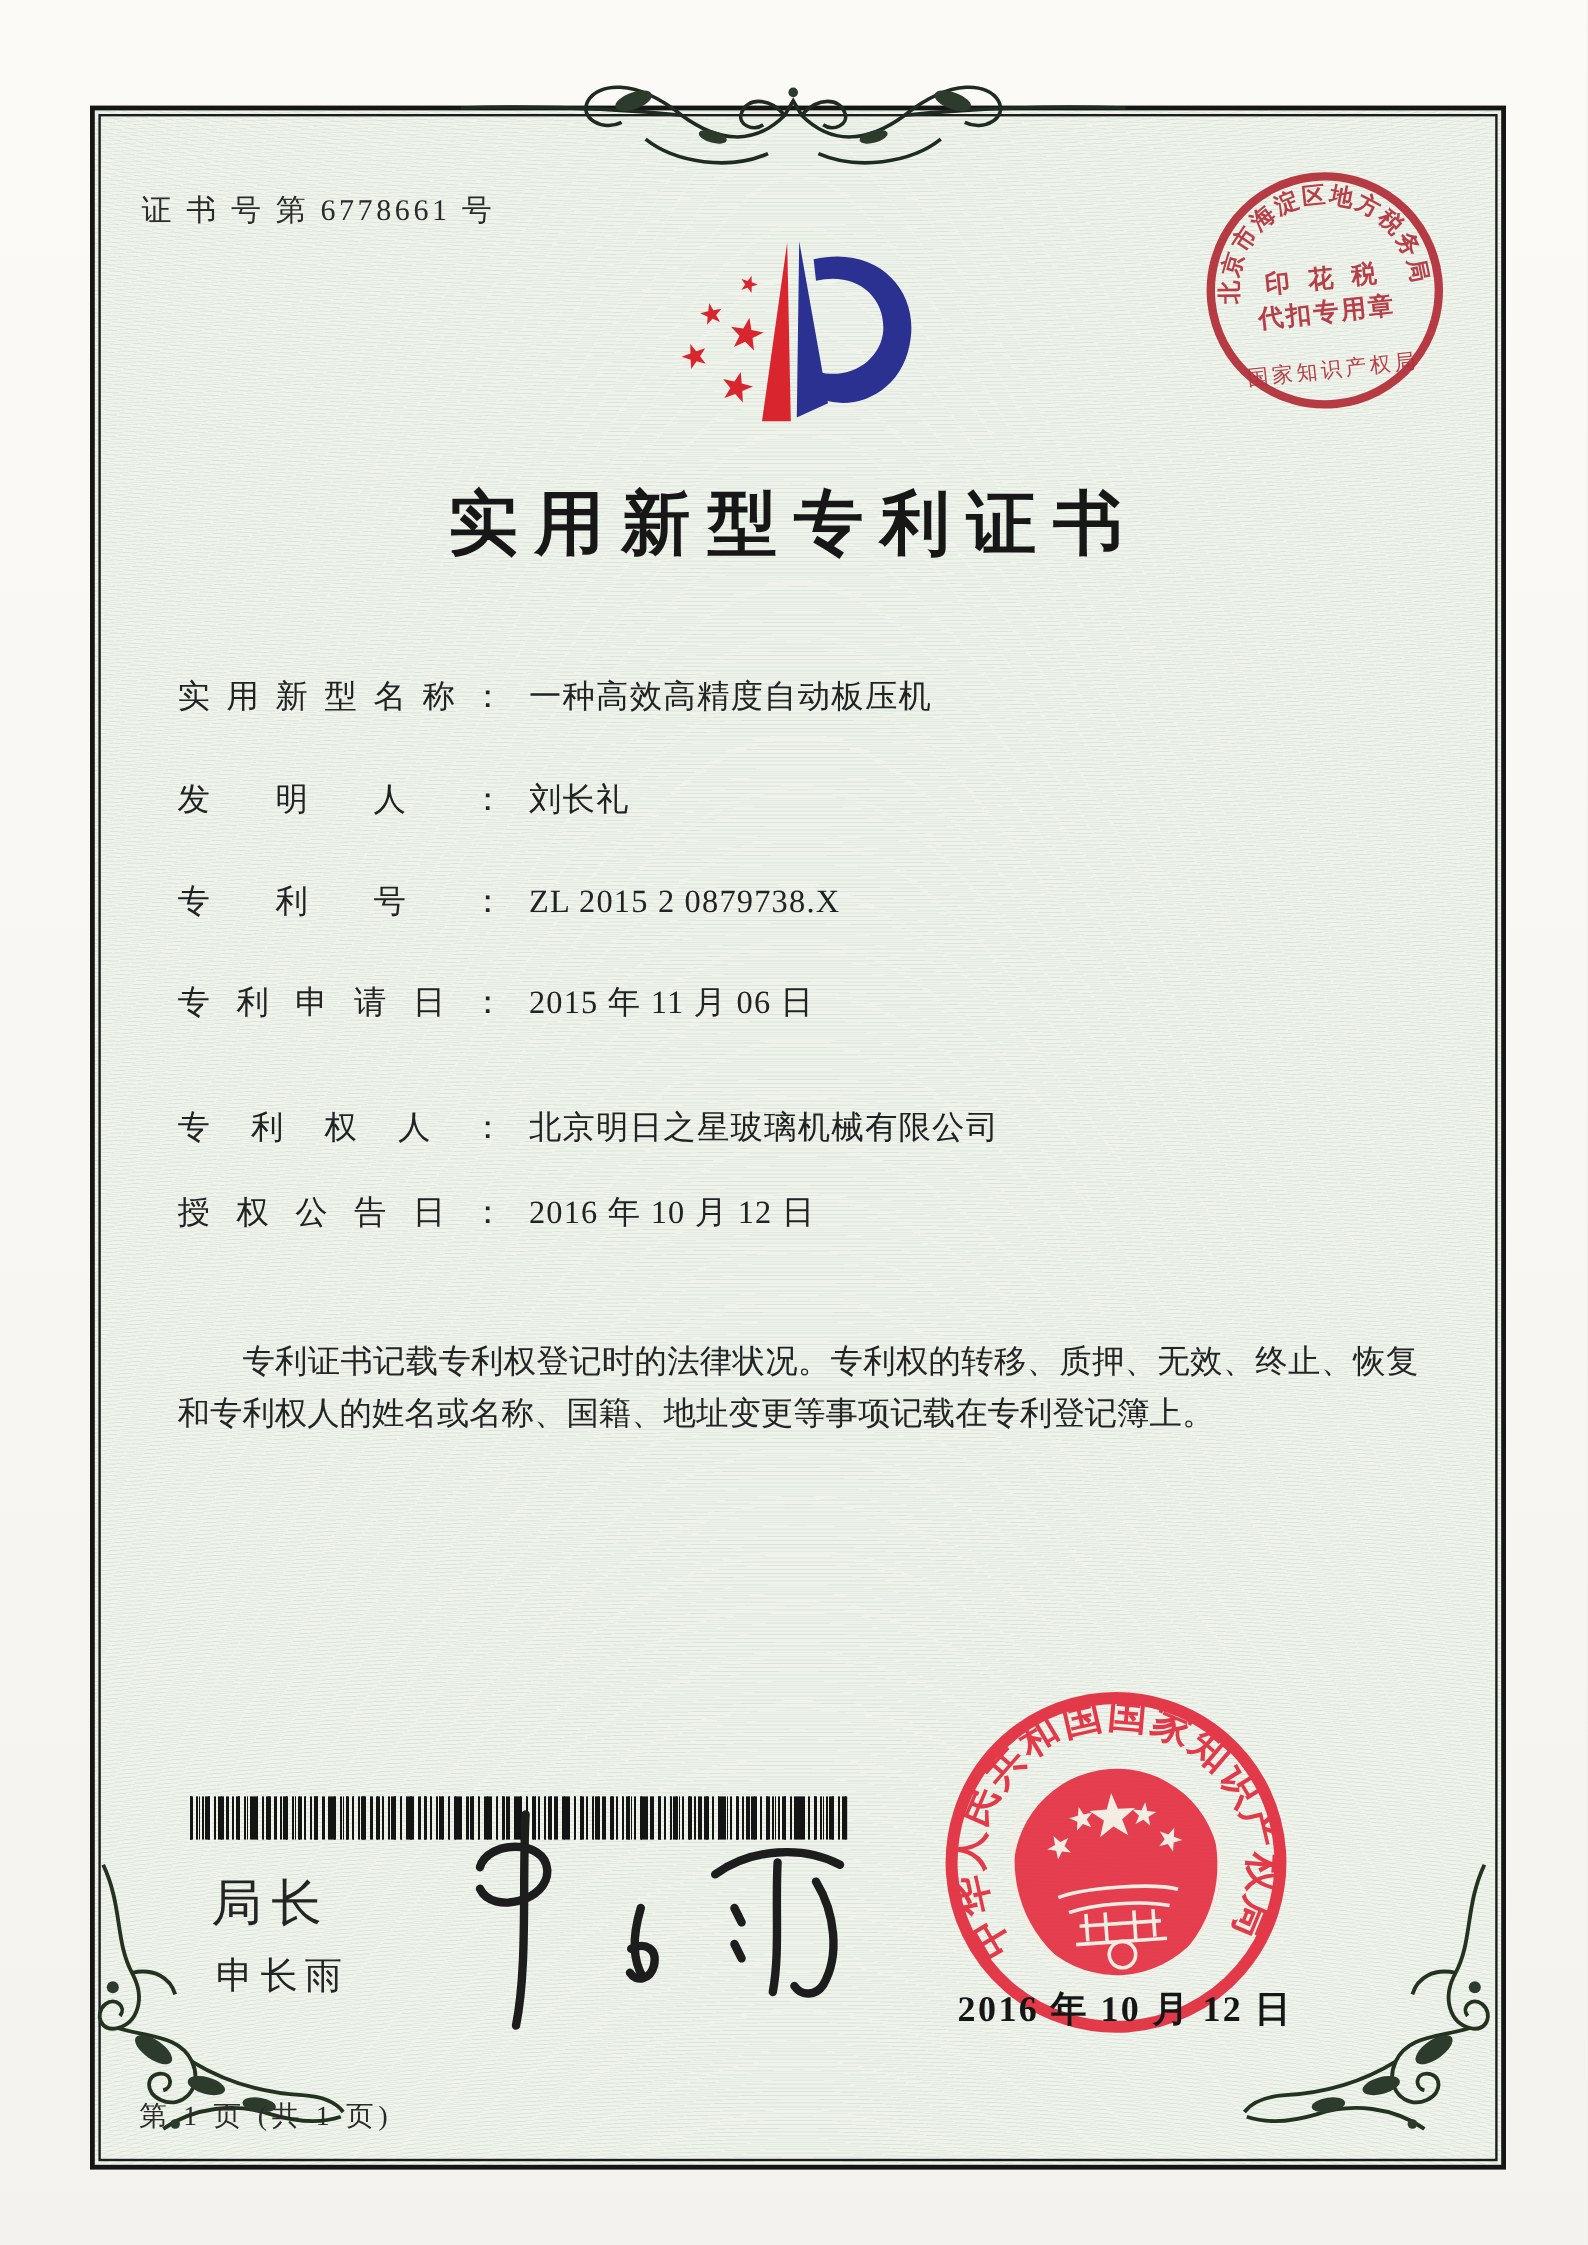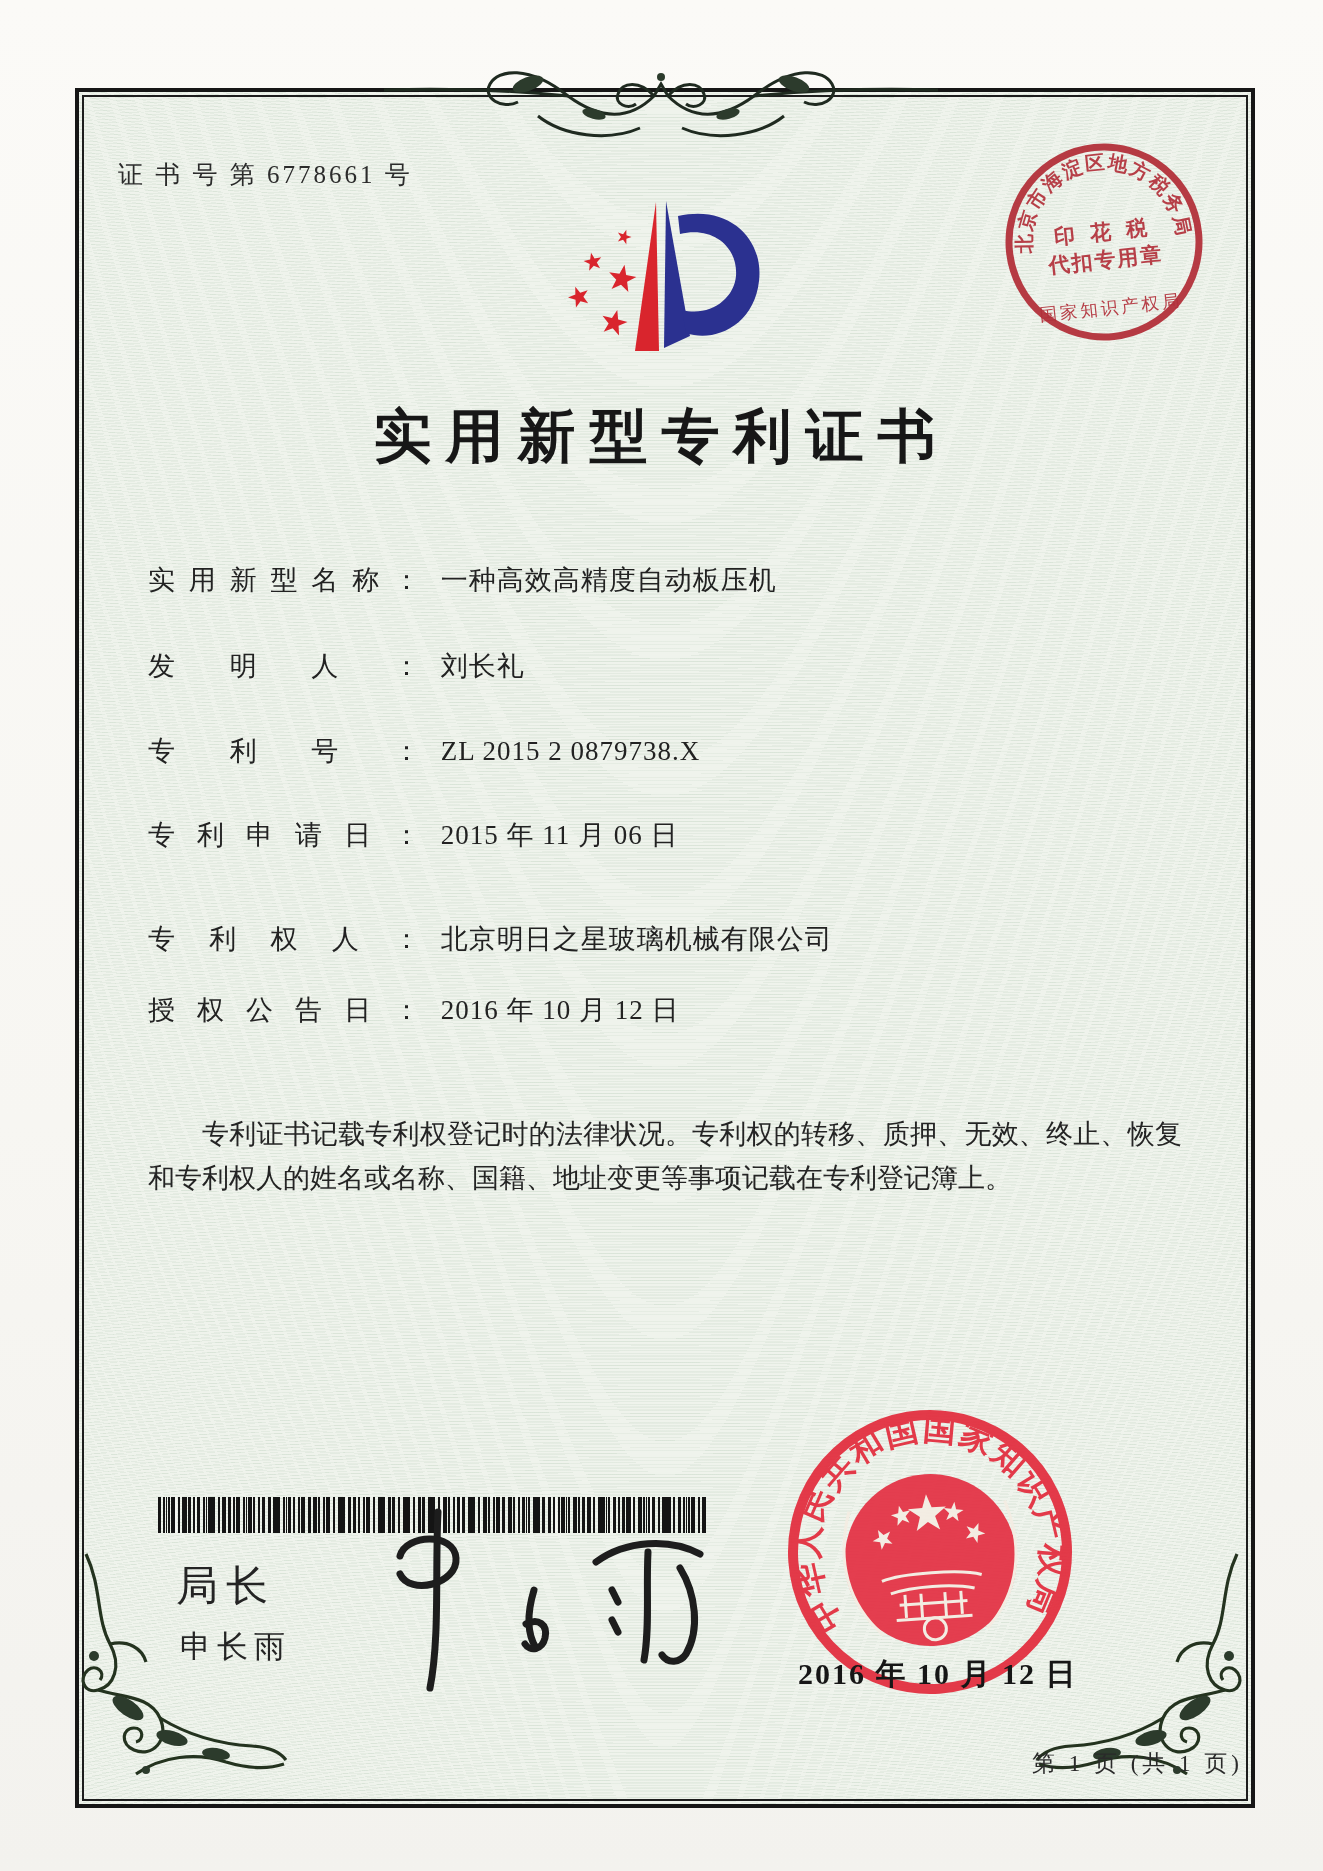--- a/index.html
+++ b/index.html
@@ -31,22 +31,22 @@
              repeating-linear-gradient(90deg,transparent 0 17px,#f4f6f1 17px 19px);}
   .director-label{position:absolute;left:176px;top:1558px;font-size:42px;letter-spacing:8px;
                   font-family:"Liberation Sans","DejaVu Sans",sans-serif;color:#242424;}
   .director-name{position:absolute;left:180px;top:1626px;font-size:31px;letter-spacing:6px;
                  font-family:"Liberation Sans","DejaVu Sans",sans-serif;color:#242424;}
   .signature{position:absolute;left:350px;top:1498px;}
   .tax-stamp{position:absolute;left:998px;top:136px;transform:rotate(-6deg);}
   .office-seal{position:absolute;left:780px;top:1402px;transform:rotate(-4deg);}
   .seal-date{position:absolute;left:798px;top:1654px;font-size:30px;font-weight:bold;
              letter-spacing:2px;color:#161616;white-space:nowrap;}
-  .footer{position:absolute;left:80px;width:1163px;top:1748px;text-align:right;
-          font-size:23px;letter-spacing:4px;color:#2a2a2a;}
+  .footer{position:absolute;left:80px;width:1163px;top:1748px;text-align:left;
+          font-size:23px;letter-spacing:4px;color:#2a2a2a;padding-left:36px;}
   .ornament{position:absolute;}
   svg text{font-family:"Liberation Serif","DejaVu Serif",serif;}
 </style>
 </head>
 <body>
 
 <div class="page">
 
   <div class="frame">
     <div class="frame-inner"></div>

